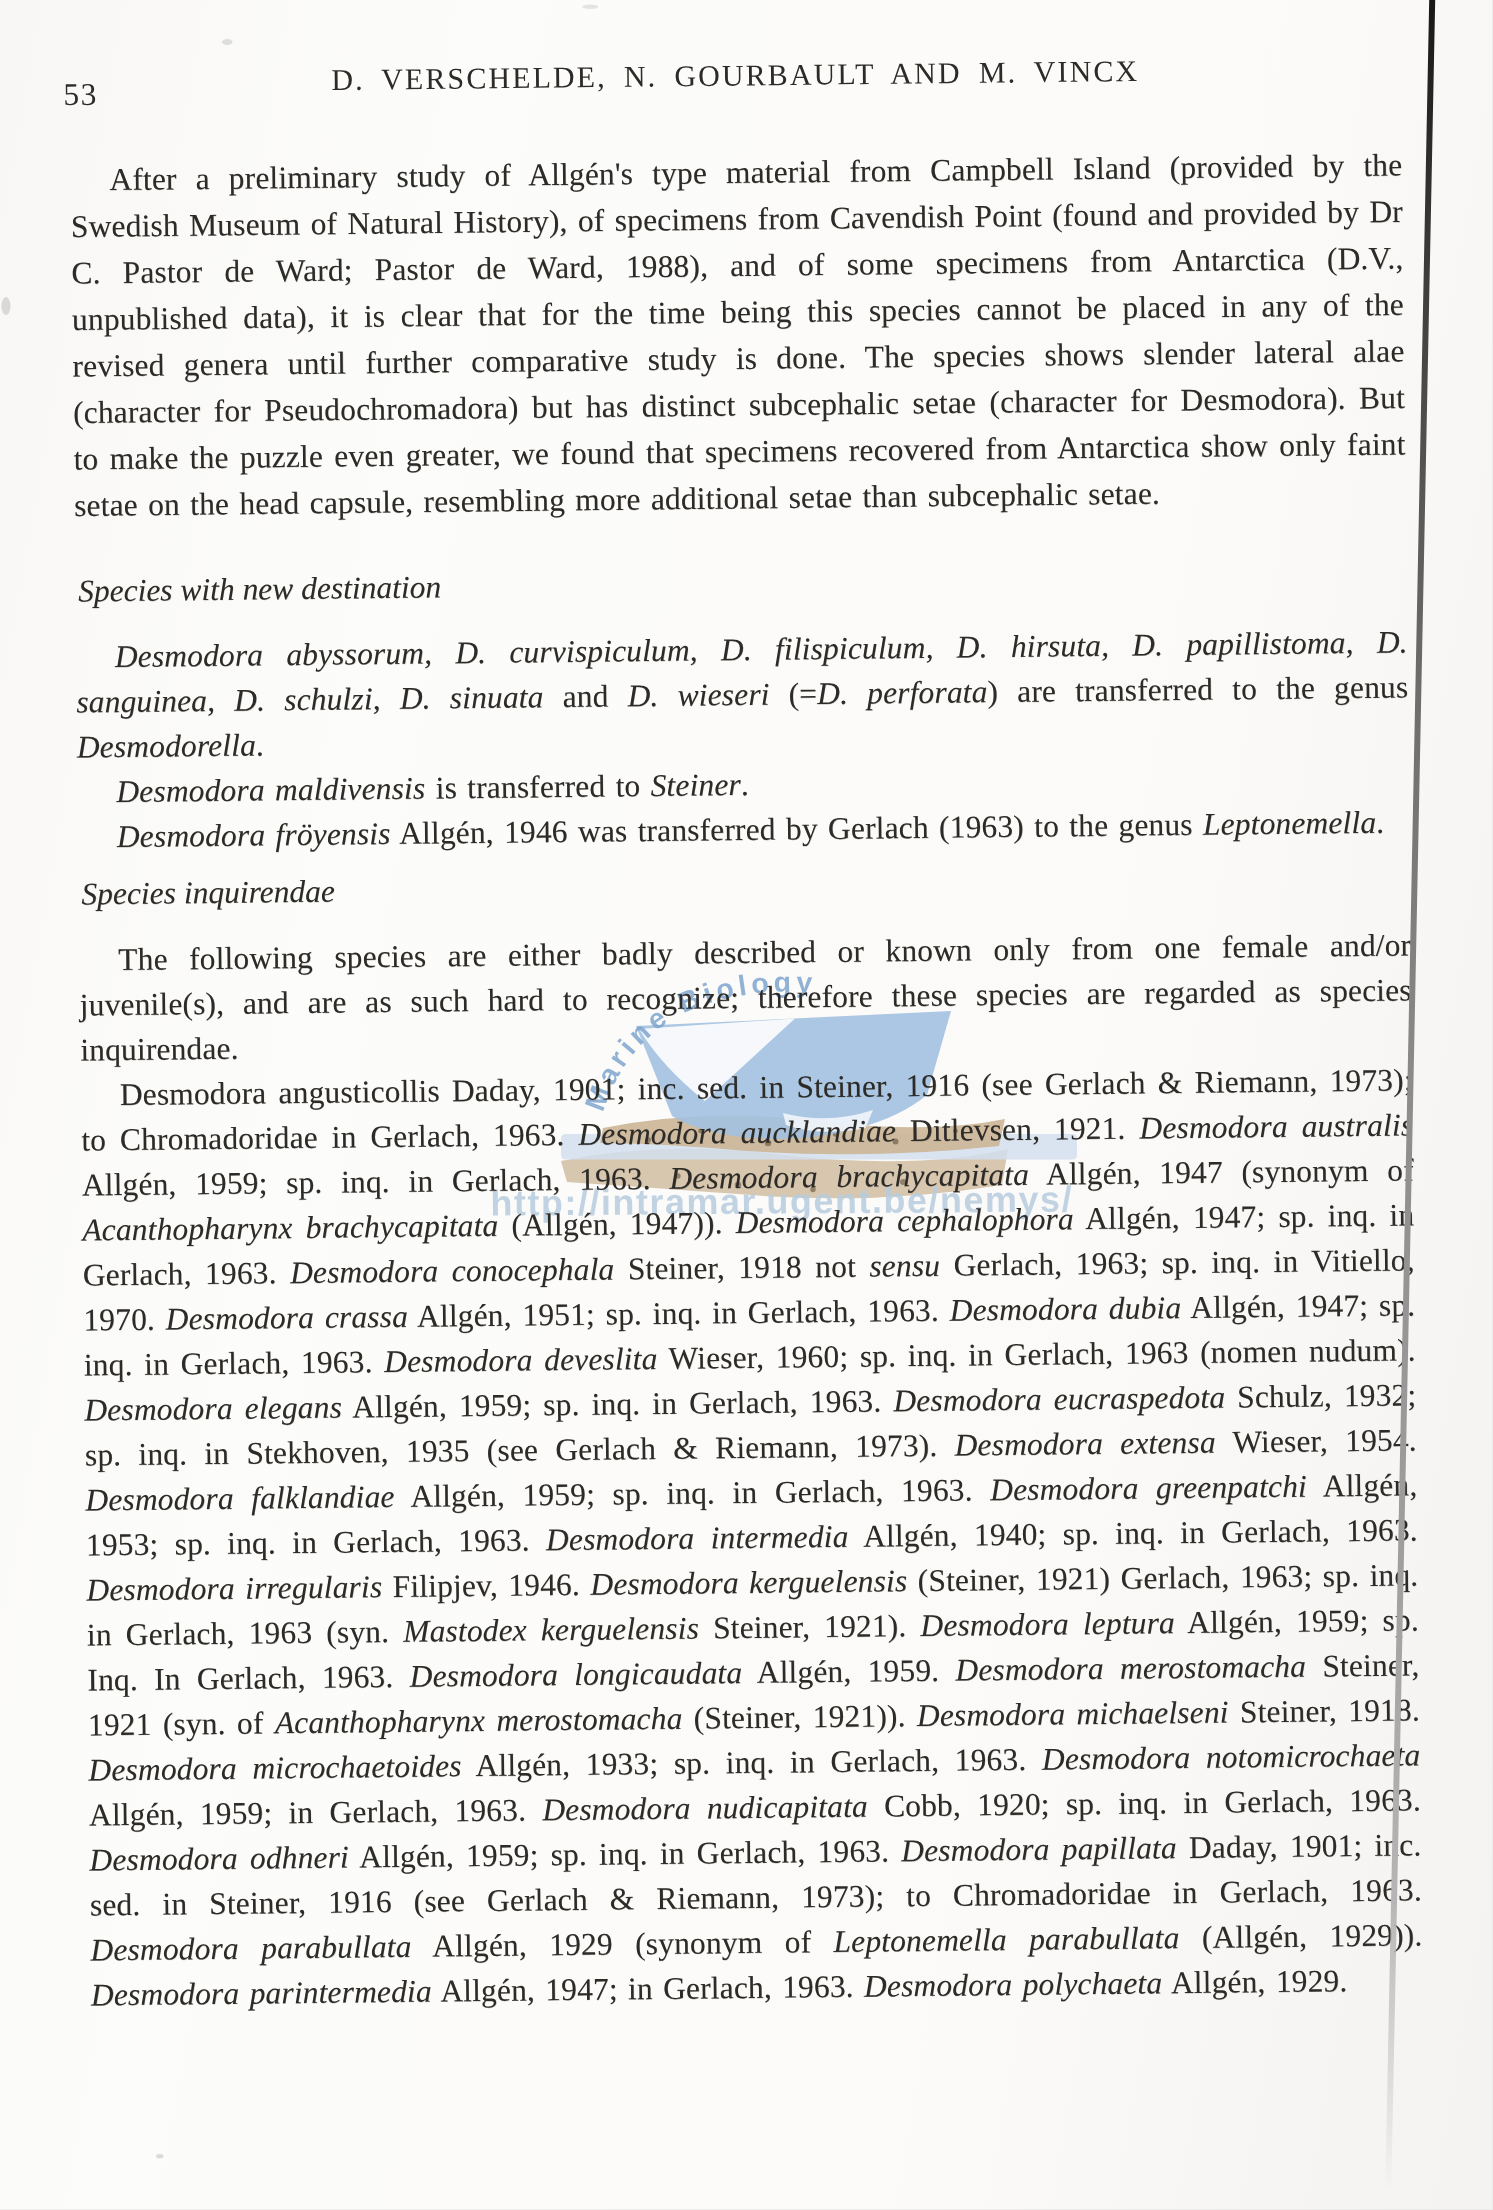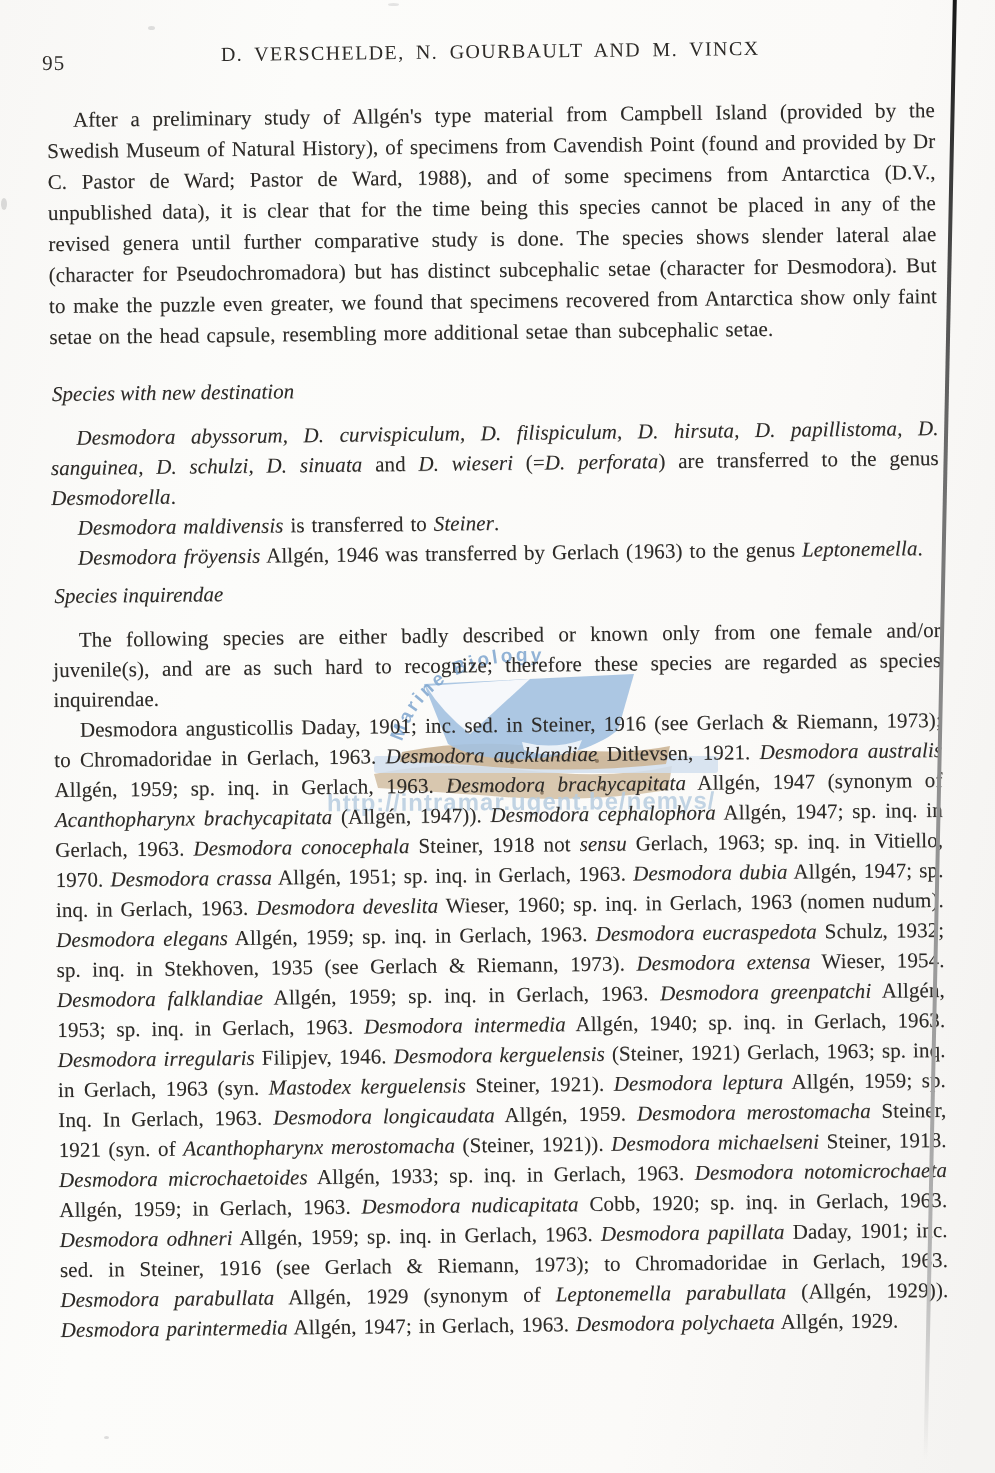--- a/index.html
+++ b/index.html
@@ -94,21 +94,21 @@
 
       <text font-family="Liberation Sans, sans-serif" font-size="19" font-weight="bold" letter-spacing="3" opacity="0.85" fill="#7fa6cf">
         <textPath href="#wm-arc">Marine Biology</textPath>
       </text>
     </svg>
     <div class="wm-url" style="color: rgb(183, 205, 224);">http://intramar.ugent.be/nemys/</div>
   </div>
 
   <div class="content">
     <div class="header">
-      <span class="pagenum">95</span>
+      <span class="pagenum">53</span>
       <div class="running-head">D. VERSCHELDE, N. GOURBAULT AND M. VINCX</div>
     </div>
     <div class="doc" id="docbody">
         <p><span>After a preliminary study of Allgén's type material from Campbell Island (provided by the Swedish Museum of Natural History), of specimens from Cavendish Point (found and provided by Dr C. Pastor de Ward; Pastor de Ward, 1988), and of some specimens from Antarctica (D.V., unpublished data), it is clear that for the time being this species cannot be placed in any of the revised genera until further comparative study is done. The species shows slender lateral alae (character for Pseudochromadora) but has distinct subcephalic setae (character for Desmodora). But to make the puzzle even greater, we found that specimens recovered from Antarctica show only faint setae on the head capsule, resembling more additional setae than subcephalic setae.</span></p>
         <h3>Species with new destination</h3>
         <p><span class="it">Desmodora abyssorum, D. curvispiculum, D. filispiculum, D. hirsuta, D. papillistoma, D. sanguinea, D. schulzi, D. sinuata</span><span> and </span><span class="it">D. wieseri</span><span> (=</span><span class="it">D. perforata</span><span>) are transferred to the genus </span><span class="it">Desmodorella</span><span>.</span></p>
         <p><span class="it">Desmodora maldivensis</span><span> is transferred to </span><span class="it">Steiner</span><span>.</span></p>
         <p><span class="it">Desmodora fröyensis</span><span> Allgén, 1946 was transferred by Gerlach (1963) to the genus </span><span class="it">Leptonemella</span><span>.</span></p>
         <h3>Species inquirendae</h3>
         <p><span>The following species are either badly described or known only from one female and/or juvenile(s), and are as such hard to recognize; therefore these species are regarded as species inquirendae.</span></p>

